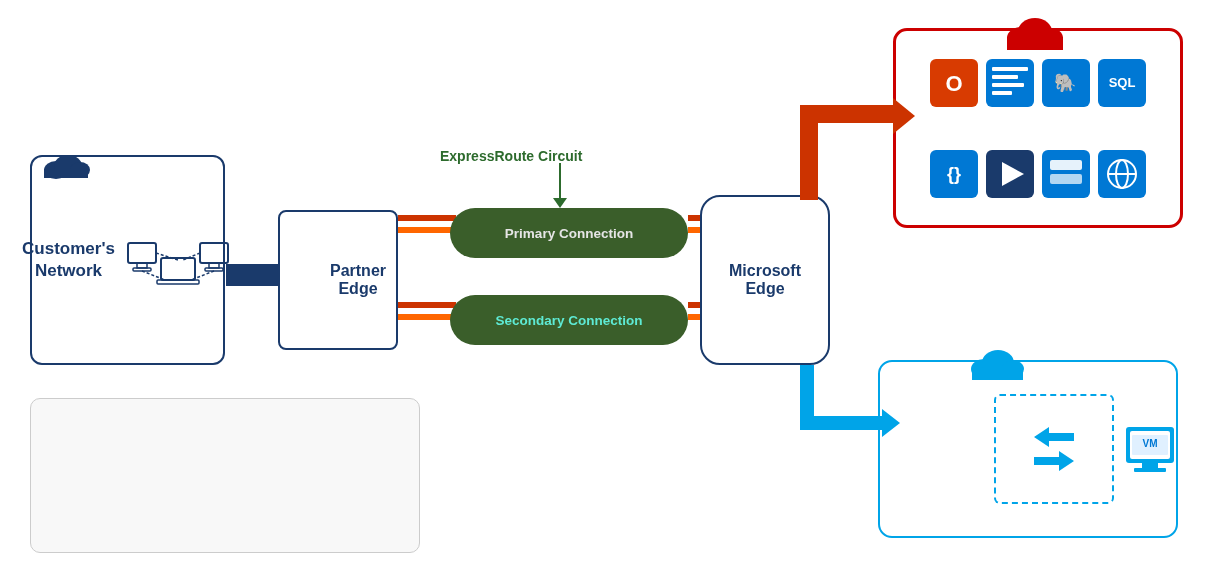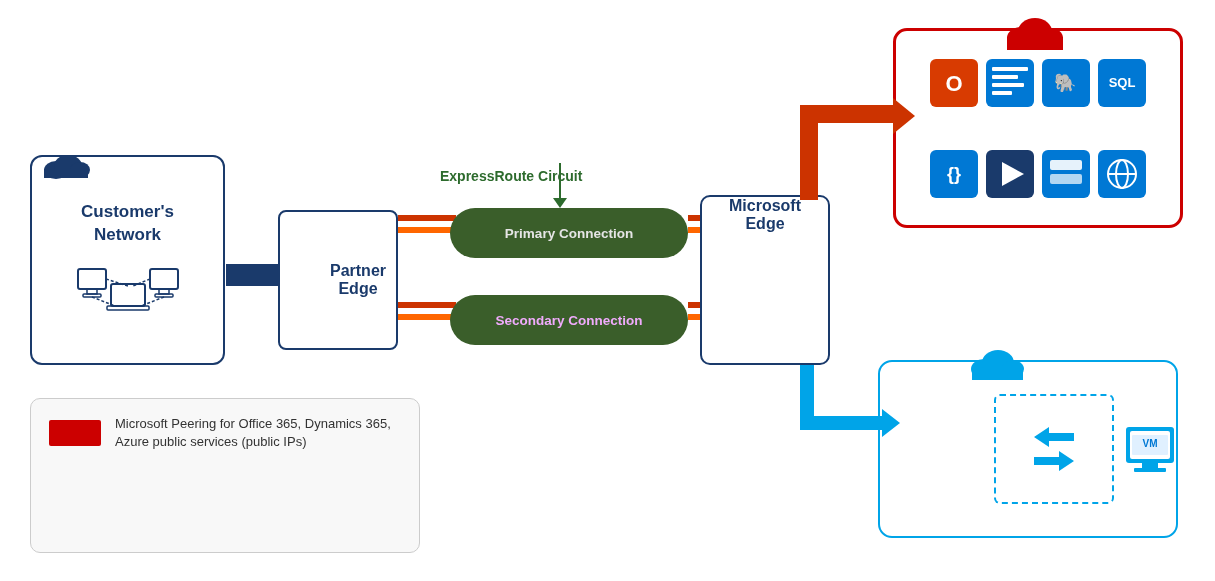--- a/index.html
+++ b/index.html
@@ -21,21 +21,21 @@
     
     .customer-network {
       position: absolute;
       left: 30px;
       top: 155px;
       width: 195px;
       height: 210px;
       border: 2.5px solid #1a3a6b;
       border-radius: 12px;
       display: flex;
-      flex-direction: column;
+      flex-direction: row;
       align-items: center;
       justify-content: center;
       gap: 8px;
       background: #fff;
     }
 
     .customer-network-label {
       font-size: 17px;
       font-weight: 600;
       color: #1a3a6b;
@@ -73,21 +73,20 @@
     }
 
     
     .expressroute-label {
       position: absolute;
       left: 440px;
       top: 148px;
       font-size: 14px;
       color: #2d6b2d;
       font-weight: 600;
-      margin-top: 20px;
     }
 
     
     .primary-connection {
       position: absolute;
       left: 450px;
       top: 208px;
       width: 238px;
       height: 50px;
       background: #3a5e2a;
@@ -113,21 +112,21 @@
       height: 50px;
       background: #3a5e2a;
       border-radius: 25px;
       display: flex;
       align-items: center;
       justify-content: center;
       z-index: 3;
     }
 
     .secondary-connection-label {
-      color: #f0abfc;
+      color: #5eead4;
       font-size: 13.5px;
       font-weight: 600;
     }
 
     
     .connector-customer-partner {
       position: absolute;
       left: 226px;
       top: 264px;
       width: 52px;
@@ -137,22 +136,23 @@
     }
 
     
     .microsoft-edge {
       position: absolute;
       left: 700px;
       top: 195px;
       width: 130px;
       height: 170px;
       border: 2.5px solid #1a3a6b;
-      border-radius: 10px;
-      display: flex;
+      border-radius: 20px;
+      display: flex;
+      align-items: center;
       justify-content: center;
       background: #fff;
       z-index: 2;
     }
 
     .microsoft-edge-label {
       font-size: 16px;
       font-weight: 600;
       color: #1a3a6b;
       text-align: center;
@@ -422,19 +422,15 @@
         <rect x="6" y="6" width="40" height="28" rx="2" fill="white"></rect>
         <rect x="18" y="38" width="16" height="5" fill="#00a4e8"></rect>
         <rect x="10" y="43" width="32" height="4" rx="1" fill="#00a4e8"></rect>
         <rect x="8" y="10" width="36" height="20" rx="1" fill="#e0f0ff"></rect>
         <text x="26" y="22" text-anchor="middle" font-size="10" fill="#0078D4" font-weight="bold">VM</text>
       </svg>
     </div>
   </div>
 
   <div class="legend-box">
-    <div class="legend-item">
-      <div class="legend-color-red"></div>
-      <span class="legend-text">Microsoft Peering for Office 365, Dynamics 365, Azure public services (public IPs)</span>
-    </div>
   </div>
 
 </div>
 
 </body></html>

